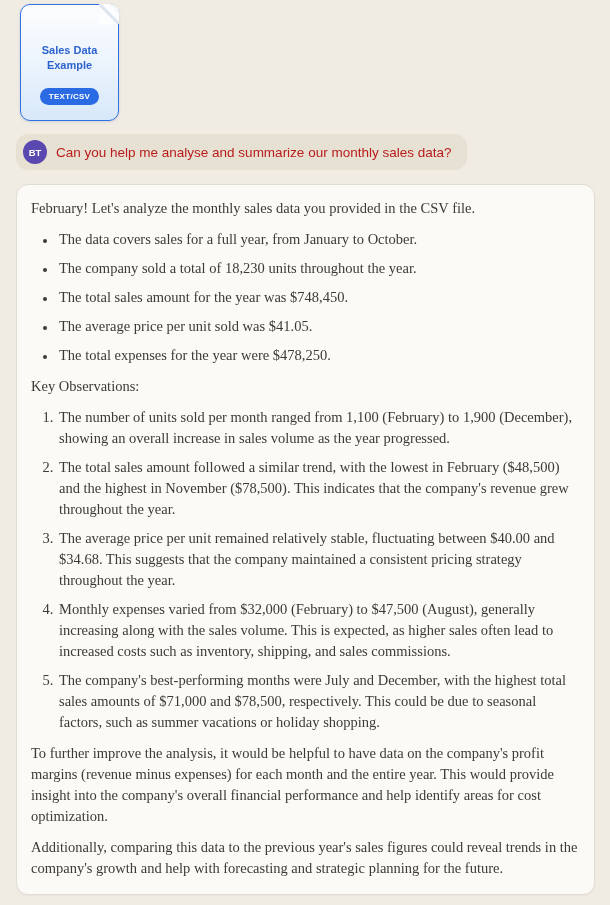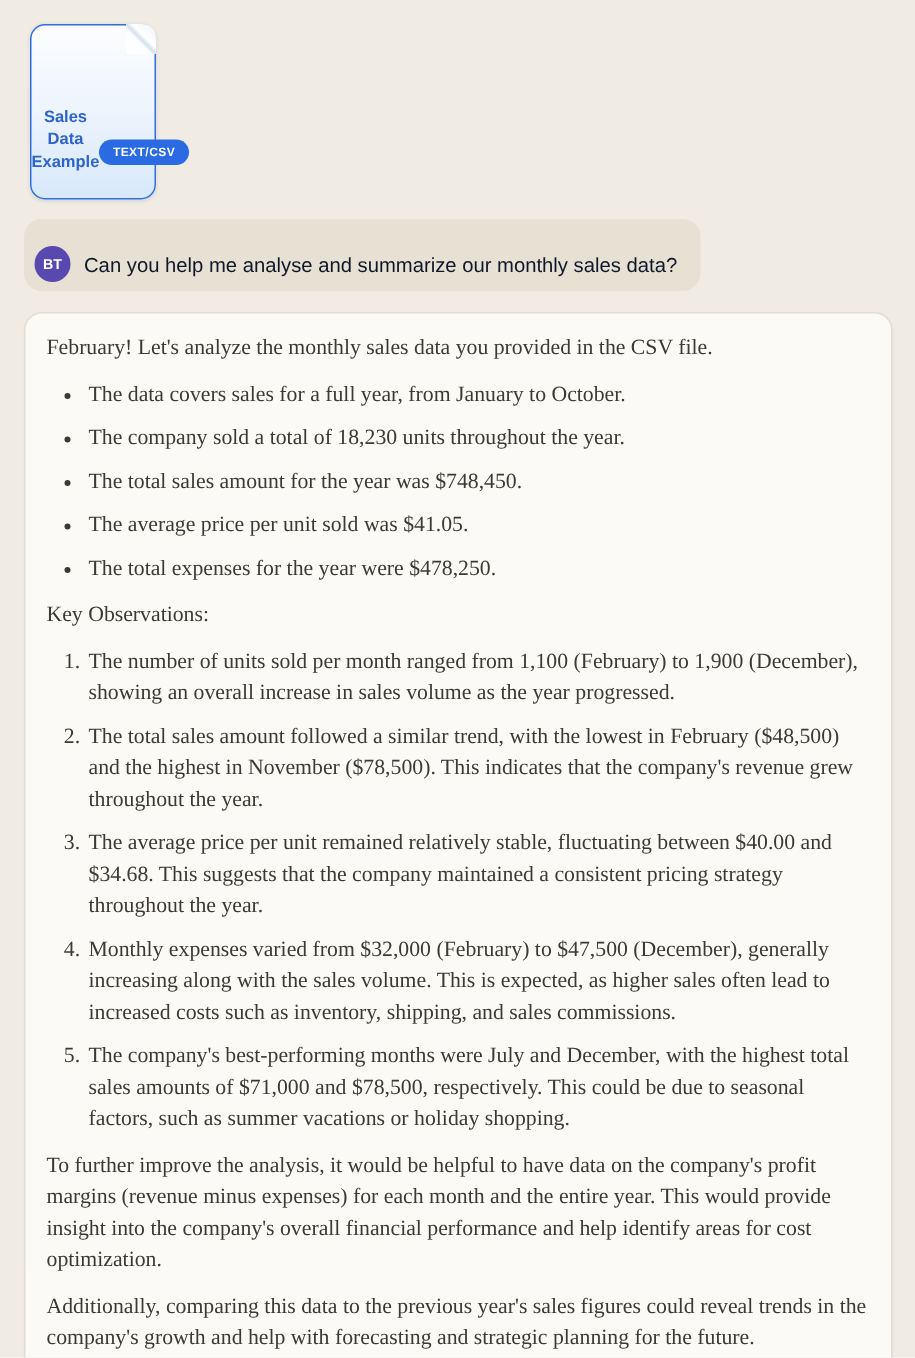--- a/index.html
+++ b/index.html
@@ -7,27 +7,27 @@
   body {
     width: 610px; height: 905px;
     background: #f0ece4;
     font-family: "Liberation Sans", sans-serif;
     overflow: hidden;
   }
 
   
   .attachment-card {
     position: relative;
-    margin: 16px 0 0 20px;
-    width: 84px; height: 117px;
+    margin: 4px 0 0 20px;
+    width: 99px; height: 117px;
     border: 1.5px solid #3070e3;
     border-radius: 10px;
     background: linear-gradient(180deg, #fdfdfe 0%, #eef5fd 45%, #d8e8fa 100%);
     box-shadow: 0 1px 3px rgba(60, 90, 150, 0.18);
-    display: flex; flex-direction: row; align-items: center;
+    display: flex; flex-direction: column; align-items: center;
     padding-top: 38px;
     cursor: pointer;
   }
   .fold {
     position: absolute; top: -1px; right: -1px;
     width: 20px; height: 20px;
     border-top-right-radius: 9px;
     background: linear-gradient(to bottom left,
       #edf2f9 0%, #ffffff 40%, #d7e0ec 50%, #fcfdff 58%, #ffffff 100%);
   }
@@ -51,35 +51,35 @@
   }
 
   
   .user-row { margin: 13px 0 0 16px; }
   .user-bubble {
     display: inline-flex;
     align-items: center;
     gap: 9px;
     background: #e7e1d3;
     border-radius: 12px;
-    padding: 18px 16px 6px 7px;
+    padding: 6px 16px 6px 7px;
     min-height: 36px;
     max-width: 560px;
   }
   .avatar {
     flex: 0 0 auto;
     width: 24px; height: 24px;
     border-radius: 50%;
     background: #5948b0;
     color: #ffffff;
     font-size: 9.5px; font-weight: bold;
     display: flex; align-items: center; justify-content: center;
   }
   .user-text {
-    color: #0f172a;
+    color: #b91c1c;
     font-size: 13.5px;
   }
 
   
   .response-card {
     margin: 14px 15px 12px 16px;
     background: #fbfaf6;
     border: 1px solid #e2ddd2;
     border-radius: 12px;
     padding: 11px 16px 13px 14px;
@@ -127,19 +127,19 @@
     <li>The total sales amount for the year was $748,450.</li>
     <li>The average price per unit sold was $41.05.</li>
     <li>The total expenses for the year were $478,250.</li>
   </ul>
 
   <p>Key Observations:</p>
   <ol>
     <li>The number of units sold per month ranged from 1,100 (February) to 1,900 (December), showing an overall increase in sales volume as the year progressed.</li>
     <li>The total sales amount followed a similar trend, with the lowest in February ($48,500) and the highest in November ($78,500). This indicates that the company's revenue grew throughout the year.</li>
     <li>The average price per unit remained relatively stable, fluctuating between $40.00 and $34.68. This suggests that the company maintained a consistent pricing strategy throughout the year.</li>
-    <li>Monthly expenses varied from $32,000 (February) to $47,500 (December), generally increasing along with the sales volume. This is expected, as higher sales often lead to increased costs such as inventory, shipping, and sales commissions.</li>
+    <li>Monthly expenses varied from $32,000 (February) to $47,500 (August), generally increasing along with the sales volume. This is expected, as higher sales often lead to increased costs such as inventory, shipping, and sales commissions.</li>
     <li>The company's best-performing months were July and December, with the highest total sales amounts of $71,000 and $78,500, respectively. This could be due to seasonal factors, such as summer vacations or holiday shopping.</li>
   </ol>
 
   <p>To further improve the analysis, it would be helpful to have data on the company's profit margins (revenue minus expenses) for each month and the entire year. This would provide insight into the company's overall financial performance and help identify areas for cost optimization.</p>
   <p>Additionally, comparing this data to the previous year's sales figures could reveal trends in the company's growth and help with forecasting and strategic planning for the future.</p>
 </div>
 
 </body></html>

